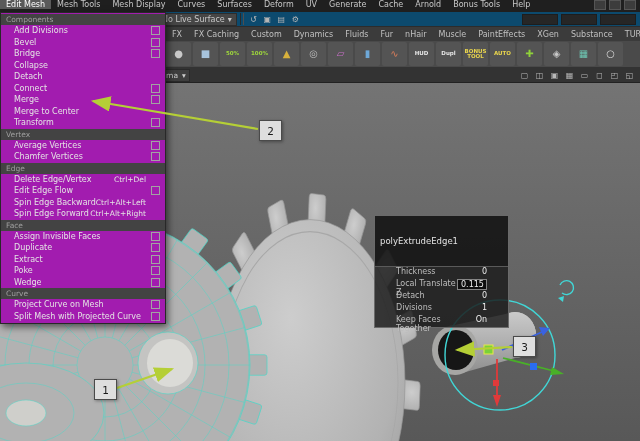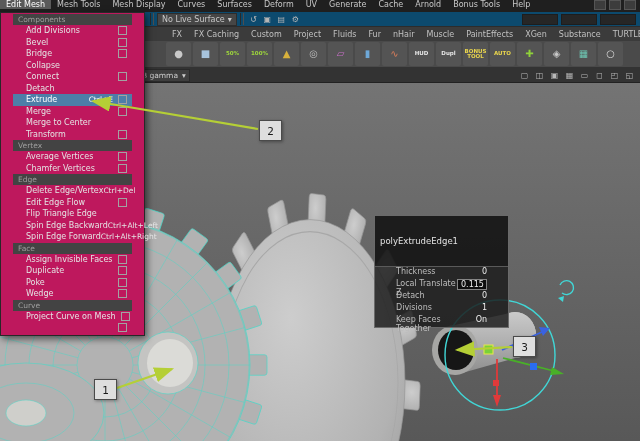--- a/index.html
+++ b/index.html
@@ -59,22 +59,22 @@
 
   
   #extrude-panel{position:absolute;left:374px;top:215px;width:133px;background:rgba(28,28,28,.84);
                  border:1px solid #6a6a6a;z-index:25;color:#ccc}
   .ep-title{font-size:8.5px;color:#e2e2e2;padding:20px 5px;border-bottom:1px solid #5a5a5a;background:rgba(10,10,10,.4)}
   .ep-row{display:flex;height:12px;padding:0 21px;font-size:8px;color:#bdbdbd}
   .ep-val{margin-left:auto;color:#eee}
   .ep-val.field{background:#0e0e0e;border:1px solid #858585;padding:0 3px;min-width:22px;text-align:right;height:9px;line-height:9px}
 
   
-  #editmesh-menu{position:absolute;top:12px;left:0;width:145px;background:#be185d;border:1px solid #282828;
-                 box-shadow:2px 3px 7px rgba(0,0,0,.55);z-index:45;padding:1px 12px;box-sizing:border-box}
+  #editmesh-menu{position:absolute;top:12px;left:0;width:166px;background:#a21caf;border:1px solid #282828;
+                 box-shadow:2px 3px 7px rgba(0,0,0,.55);z-index:45;padding:1px 0;box-sizing:border-box}
   .mm-header{height:11px;display:flex;align-items:center;padding-left:5px;font-size:7.5px;color:#9f9f9f;background:#434343}
   .mm-item{height:11.5px;display:flex;align-items:center;padding:0 5px 0 13px;font-size:8px;color:#e4e4e4}
   .mm-item.hl{background:var(--accent);color:#fff}
   .mm-label{white-space:nowrap}
   .mm-short{margin-left:auto;font-size:7.5px;padding-right:5px;white-space:nowrap}
   .mm-box{width:7px;height:7px;border:1px solid #a2a2a2;background:transparent;flex:0 0 auto}
   .mm-box.hid{visibility:hidden}
 
   
   #overlay{position:absolute;top:0;left:0;z-index:55;pointer-events:none}
@@ -137,21 +137,21 @@
       <div class="sl-field"></div>
       <div class="sl-field"></div>
       <div class="sl-field"></div>
     </div>
 </div>
 
 <div id="shelf-tabs">
     <div class="stab">FX</div>
     <div class="stab">FX Caching</div>
     <div class="stab">Custom</div>
-    <div class="stab">Project</div>
+    <div class="stab">Dynamics</div>
     <div class="stab">Fluids</div>
     <div class="stab">Fur</div>
     <div class="stab">nHair</div>
     <div class="stab">Muscle</div>
     <div class="stab">PaintEffects</div>
     <div class="stab">XGen</div>
     <div class="stab">Substance</div>
     <div class="stab">TURTLE</div>
   </div>
 
@@ -392,32 +392,27 @@
       <span class="mm-label">Bridge</span>
       <span class="mm-short"></span>
       <span class="mm-box"></span>
     </div>
     <div class="mm-item">
       <span class="mm-label">Collapse</span>
       <span class="mm-short"></span>
       <span class="mm-box hid"></span>
     </div>
     <div class="mm-item">
+      <span class="mm-label">Detach</span>
+      <span class="mm-short"></span>
+      <span class="mm-box hid"></span>
+    </div>
+    <div class="mm-item">
       <span class="mm-label">Connect</span>
       <span class="mm-short"></span>
-      <span class="mm-box"></span>
-    </div>
-    <div class="mm-item">
-      <span class="mm-label">Detach</span>
-      <span class="mm-short"></span>
-      <span class="mm-box hid"></span>
-    </div>
-    <div class="mm-item hl">
-      <span class="mm-label">Extrude</span>
-      <span class="mm-short">Ctrl+E</span>
       <span class="mm-box"></span>
     </div>
     <div class="mm-item">
       <span class="mm-label">Merge</span>
       <span class="mm-short"></span>
       <span class="mm-box"></span>
     </div>
     <div class="mm-item">
       <span class="mm-label">Merge to Center</span>
       <span class="mm-short"></span>
@@ -444,25 +439,20 @@
       <span class="mm-label">Delete Edge/Vertex</span>
       <span class="mm-short">Ctrl+Del</span>
       <span class="mm-box hid"></span>
     </div>
     <div class="mm-item">
       <span class="mm-label">Edit Edge Flow</span>
       <span class="mm-short"></span>
       <span class="mm-box"></span>
     </div>
     <div class="mm-item">
-      <span class="mm-label">Flip Triangle Edge</span>
-      <span class="mm-short"></span>
-      <span class="mm-box hid"></span>
-    </div>
-    <div class="mm-item">
       <span class="mm-label">Spin Edge Backward</span>
       <span class="mm-short">Ctrl+Alt+Left</span>
       <span class="mm-box hid"></span>
     </div>
     <div class="mm-item">
       <span class="mm-label">Spin Edge Forward</span>
       <span class="mm-short">Ctrl+Alt+Right</span>
       <span class="mm-box hid"></span>
     </div>
     <div class="mm-header">Face</div>
@@ -470,36 +460,42 @@
       <span class="mm-label">Assign Invisible Faces</span>
       <span class="mm-short"></span>
       <span class="mm-box"></span>
     </div>
     <div class="mm-item">
       <span class="mm-label">Duplicate</span>
       <span class="mm-short"></span>
       <span class="mm-box"></span>
     </div>
     <div class="mm-item">
+      <span class="mm-label">Extract</span>
+      <span class="mm-short"></span>
+      <span class="mm-box"></span>
+    </div>
+    <div class="mm-item">
       <span class="mm-label">Poke</span>
       <span class="mm-short"></span>
       <span class="mm-box"></span>
     </div>
     <div class="mm-item">
       <span class="mm-label">Wedge</span>
       <span class="mm-short"></span>
       <span class="mm-box"></span>
     </div>
     <div class="mm-header">Curve</div>
     <div class="mm-item">
       <span class="mm-label">Project Curve on Mesh</span>
       <span class="mm-short"></span>
       <span class="mm-box"></span>
     </div>
     <div class="mm-item">
+      <span class="mm-label">Split Mesh with Projected Curve</span>
       <span class="mm-short"></span>
       <span class="mm-box"></span>
     </div>
   </div>
 
 <svg id="overlay" width="640" height="441">
   <defs>
     <marker id="ah" markerWidth="9" markerHeight="7" refX="8" refY="3.5" orient="auto">
       <path d="M0,0 L9,3.5 L0,7 Z" fill="#b5cf36"></path>
     </marker>

